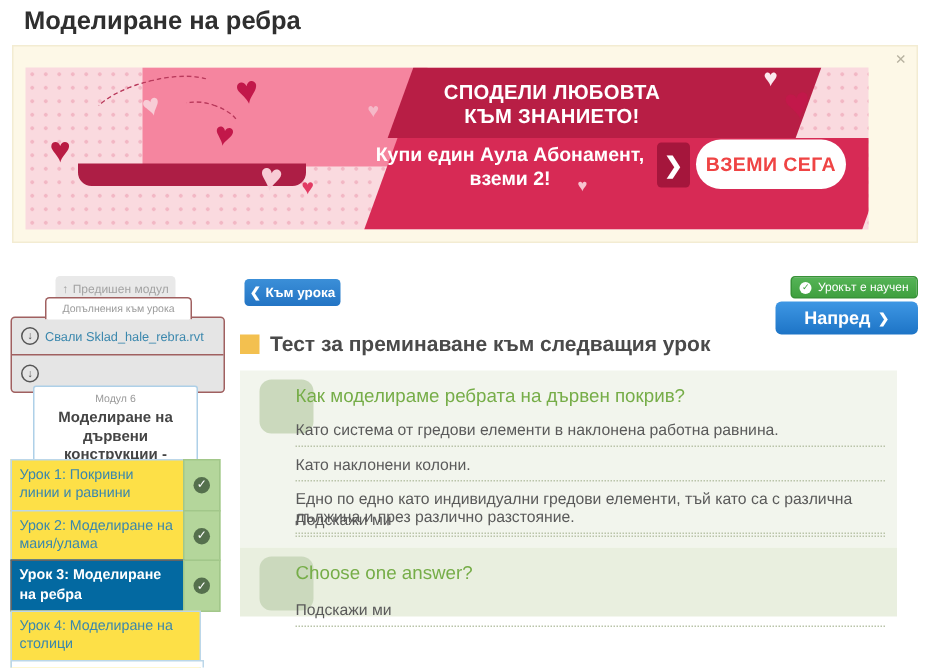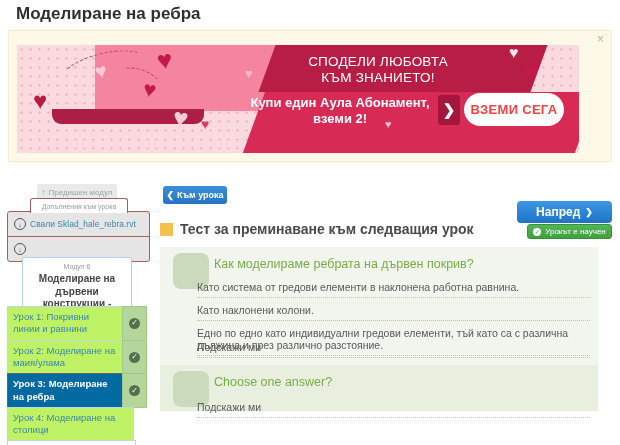--- a/index.html
+++ b/index.html
@@ -18,21 +18,21 @@
           background-image:radial-gradient(circle,#f2b7c4 1.1px,rgba(0,0,0,0) 1.4px);
           background-size:9px 9px;}
   #mid-pink{left:78px;top:0;width:190px;height:66px;background:#f5859f;}
   #scallop-strip{left:35px;top:64px;width:152px;height:15px;background:#ad1e45;border-radius:0 0 9px 9px;}
   .swirl{border:1.5px dashed #b93a5c;border-color:#b93a5c rgba(0,0,0,0) rgba(0,0,0,0) rgba(0,0,0,0);border-radius:50%;}
   #swirl-1{left:42px;top:8px;width:88px;height:34px;transform:rotate(-14deg);}
   #swirl-2{left:100px;top:24px;width:42px;height:20px;transform:rotate(18deg);}
   .heart{line-height:1;user-select:none;}
   #band-top{left:250px;top:0;width:272px;height:47px;background:#b81e45;transform:skewX(-20deg);}
   #band-bottom{left:248px;top:47px;width:332px;height:61px;background:#d72a55;transform:skewX(-20deg);transform-origin:top left;}
-  #banner-headline{left:240px;top:9px;width:242px;text-align:center;color:#fff;font-weight:normal;font-size:13.5px;line-height:1.18;letter-spacing:.2px;}
+  #banner-headline{left:230px;top:9px;width:242px;text-align:center;color:#fff;font-weight:bold;font-size:13.5px;line-height:1.18;letter-spacing:.2px;}
   #banner-offer{left:214px;top:50px;width:218px;text-align:center;color:#fff;font-weight:bold;font-size:13px;line-height:1.2;}
   #cta-chevron{left:421px;top:50px;width:22px;height:30px;background:#a5163c;border-radius:3px;color:#fff;
                font-size:15px;font-weight:bold;display:flex;align-items:center;justify-content:center;}
   #cta-button{left:447px;top:48px;width:100px;height:33px;background:#fff;border-radius:17px;display:flex;
               align-items:center;justify-content:center;color:#ef4444;font-weight:bold;font-size:13px;letter-spacing:.3px;}
 
   
   #prev-module{left:37px;top:184px;width:80px;height:17px;background:#e9e9e9;border-radius:3px;
                color:#a3a3a3;font-size:8px;display:flex;align-items:center;justify-content:center;gap:3px;}
   #downloads-box{left:7px;top:211px;width:141px;background:#e5e5e5;border:1px solid #a06060;border-radius:3px;}
@@ -42,51 +42,51 @@
   .dl-row:last-child{border-bottom:none;}
   .dl-icon{width:10px;height:10px;min-width:10px;border:1px solid #555;border-radius:50%;color:#555;font-size:7px;
            display:flex;align-items:center;justify-content:center;line-height:1;}
   .dl-link{color:#3a87ad;font-size:8.5px;text-decoration:none;white-space:nowrap;}
   #module-box{left:22px;top:257px;width:110px;background:#fff;border:1px solid #aed0e8;border-radius:2px;padding:5px 4px 7px;box-sizing:border-box;}
   #module-label{text-align:center;color:#999;font-size:7px;margin-bottom:3px;}
   #module-title{text-align:center;color:#444;font-weight:bold;font-size:10px;line-height:1.25;}
   #lessons{left:7px;top:307px;width:141px;}
   .lesson-row{display:flex;align-items:stretch;width:127px;margin-top:-1px;}
   .lesson-row.completed{width:140px;}
-  .lesson-label{flex:1;background:#bef264;border:1px solid #bcd7e9;color:#3a87ad;font-size:9.5px;line-height:1.3;
+  .lesson-label{flex:1;background:#fde047;border:1px solid #bcd7e9;color:#3a87ad;font-size:9.5px;line-height:1.3;
                 padding:4px 5px;display:flex;align-items:center;}
   .lesson-row.active .lesson-label{background:#0369a1;border-color:#636363;color:#fff;font-weight:bold;}
   .lesson-check{display:none;width:23px;background:#b4d69b;border:1px solid #a2c78a;margin-left:-1px;
                 align-items:center;justify-content:center;}
   .lesson-row.completed .lesson-check{display:flex;}
   .check-dot{width:11px;height:11px;border-radius:50%;background:#55704d;color:#fff;font-size:8px;
              display:flex;align-items:center;justify-content:center;line-height:1;}
   #lesson-stub{left:7px;top:440px;width:127px;height:12px;background:#fff;border:1px solid #bcd7e9;}
 
   
   #back-button{left:163px;top:186px;width:64px;height:18px;border-radius:3px;color:#fff;font-size:9px;font-weight:bold;
                background:linear-gradient(#3b8fd8,#2374c4);display:flex;align-items:center;justify-content:center;gap:3px;}
   #learned-button{left:527px;top:184px;width:85px;height:15px;border-radius:3px;color:#fff;font-size:8px;
                   background:linear-gradient(#55b456,#3fa03f);border:1px solid #379237;box-sizing:border-box;
-                  display:flex;align-items:center;justify-content:center;gap:4px;margin-top:40px;}
+                  display:flex;align-items:center;justify-content:center;gap:4px;}
   .learned-check{width:8px;height:8px;border-radius:50%;background:#fff;color:#3fa03f;font-size:6px;
                  display:flex;align-items:center;justify-content:center;line-height:1;}
   #next-button{left:517px;top:201px;width:95px;height:22px;border-radius:4px;color:#fff;font-size:12px;font-weight:bold;
                background:linear-gradient(#3e97e4,#1d74c6);display:flex;align-items:center;justify-content:center;gap:5px;}
   .chev{font-size:9px;}
 
   
   #quiz-heading-row{left:160px;top:221px;display:flex;align-items:center;gap:7px;font-weight:bold;}
   #quiz-heading-square{width:13px;height:13px;background:#f3c04f;}
   #quiz-heading{font-size:14px;color:#4a4a4a;}
   .q-block{left:160px;width:438px;box-sizing:border-box;}
   #q1-block{top:247px;height:118px;background:#f2f5ed;}
   #q2-block{top:365px;height:46px;background:#e9efdf;}
   .q-square{left:13px;top:6px;width:36px;height:36px;border-radius:8px;background:#cbd9bd;}
-  .q-text{left:37px;margin-left:17px;position:absolute;top:10px;color:#76ad48;font-size:12.5px;}
+  .q-text{left:37px;margin-left:0;position:absolute;top:10px;color:#76ad48;font-size:12.5px;}
   .q-body{position:absolute;left:37px;top:28px;width:393px;}
   .answer-row{font-size:10.5px;color:#5a5a5a;padding:6px 0 4px;border-bottom:1px dotted #b9c4a9;}
   .hint-row{font-size:10.5px;color:#5a5a5a;padding:6px 0 4px;border-bottom:1px dotted #b9c4a9;}
 </style>
 </head>
 <body>
 
 <div class="abs" id="page-title">Моделиране на ребра</div>
 
 <div class="abs" id="banner-wrap">

